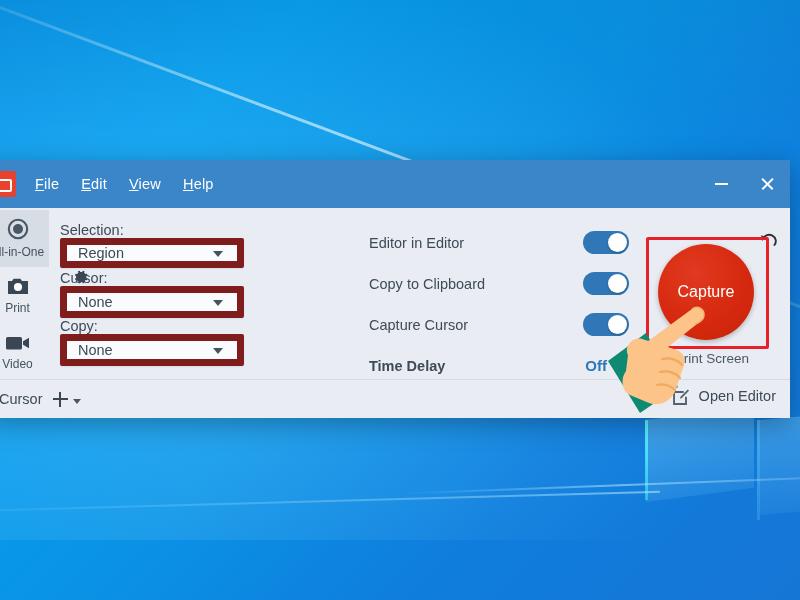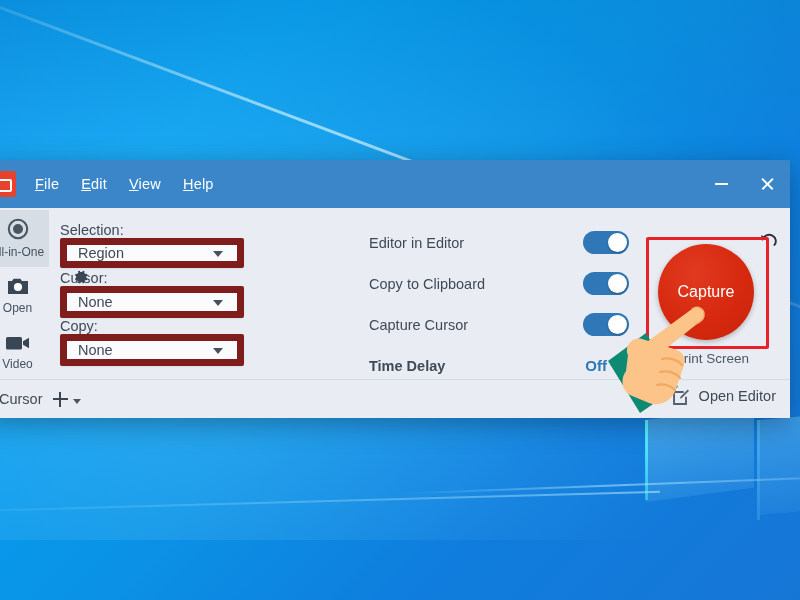--- a/index.html
+++ b/index.html
@@ -429,21 +429,21 @@
         <span class="side-label">All-in-One</span>
       </div>
 
       <div class="side-item">
         <span class="side-icon">
           <svg width="24" height="20" viewBox="0 0 24 20">
             <path d="M2 5h4l1.6-2.2h6.8L16 5h6v13H2z" fill="#3b4654"></path>
             <circle cx="12" cy="11" r="4.1" fill="#ffffff"></circle>
           </svg>
         </span>
-        <span class="side-label">Open</span>
+        <span class="side-label">Print</span>
       </div>
 
       <div class="side-item">
         <span class="side-icon">
           <svg width="26" height="18" viewBox="0 0 26 18">
             <rect x="1" y="3" width="16" height="12.5" rx="1.6" fill="#3b4654"></rect>
             <path d="M18 7.2l6-3.4v10.4l-6-3.4z" fill="#3b4654"></path>
           </svg>
         </span>
         <span class="side-label">Video</span>

